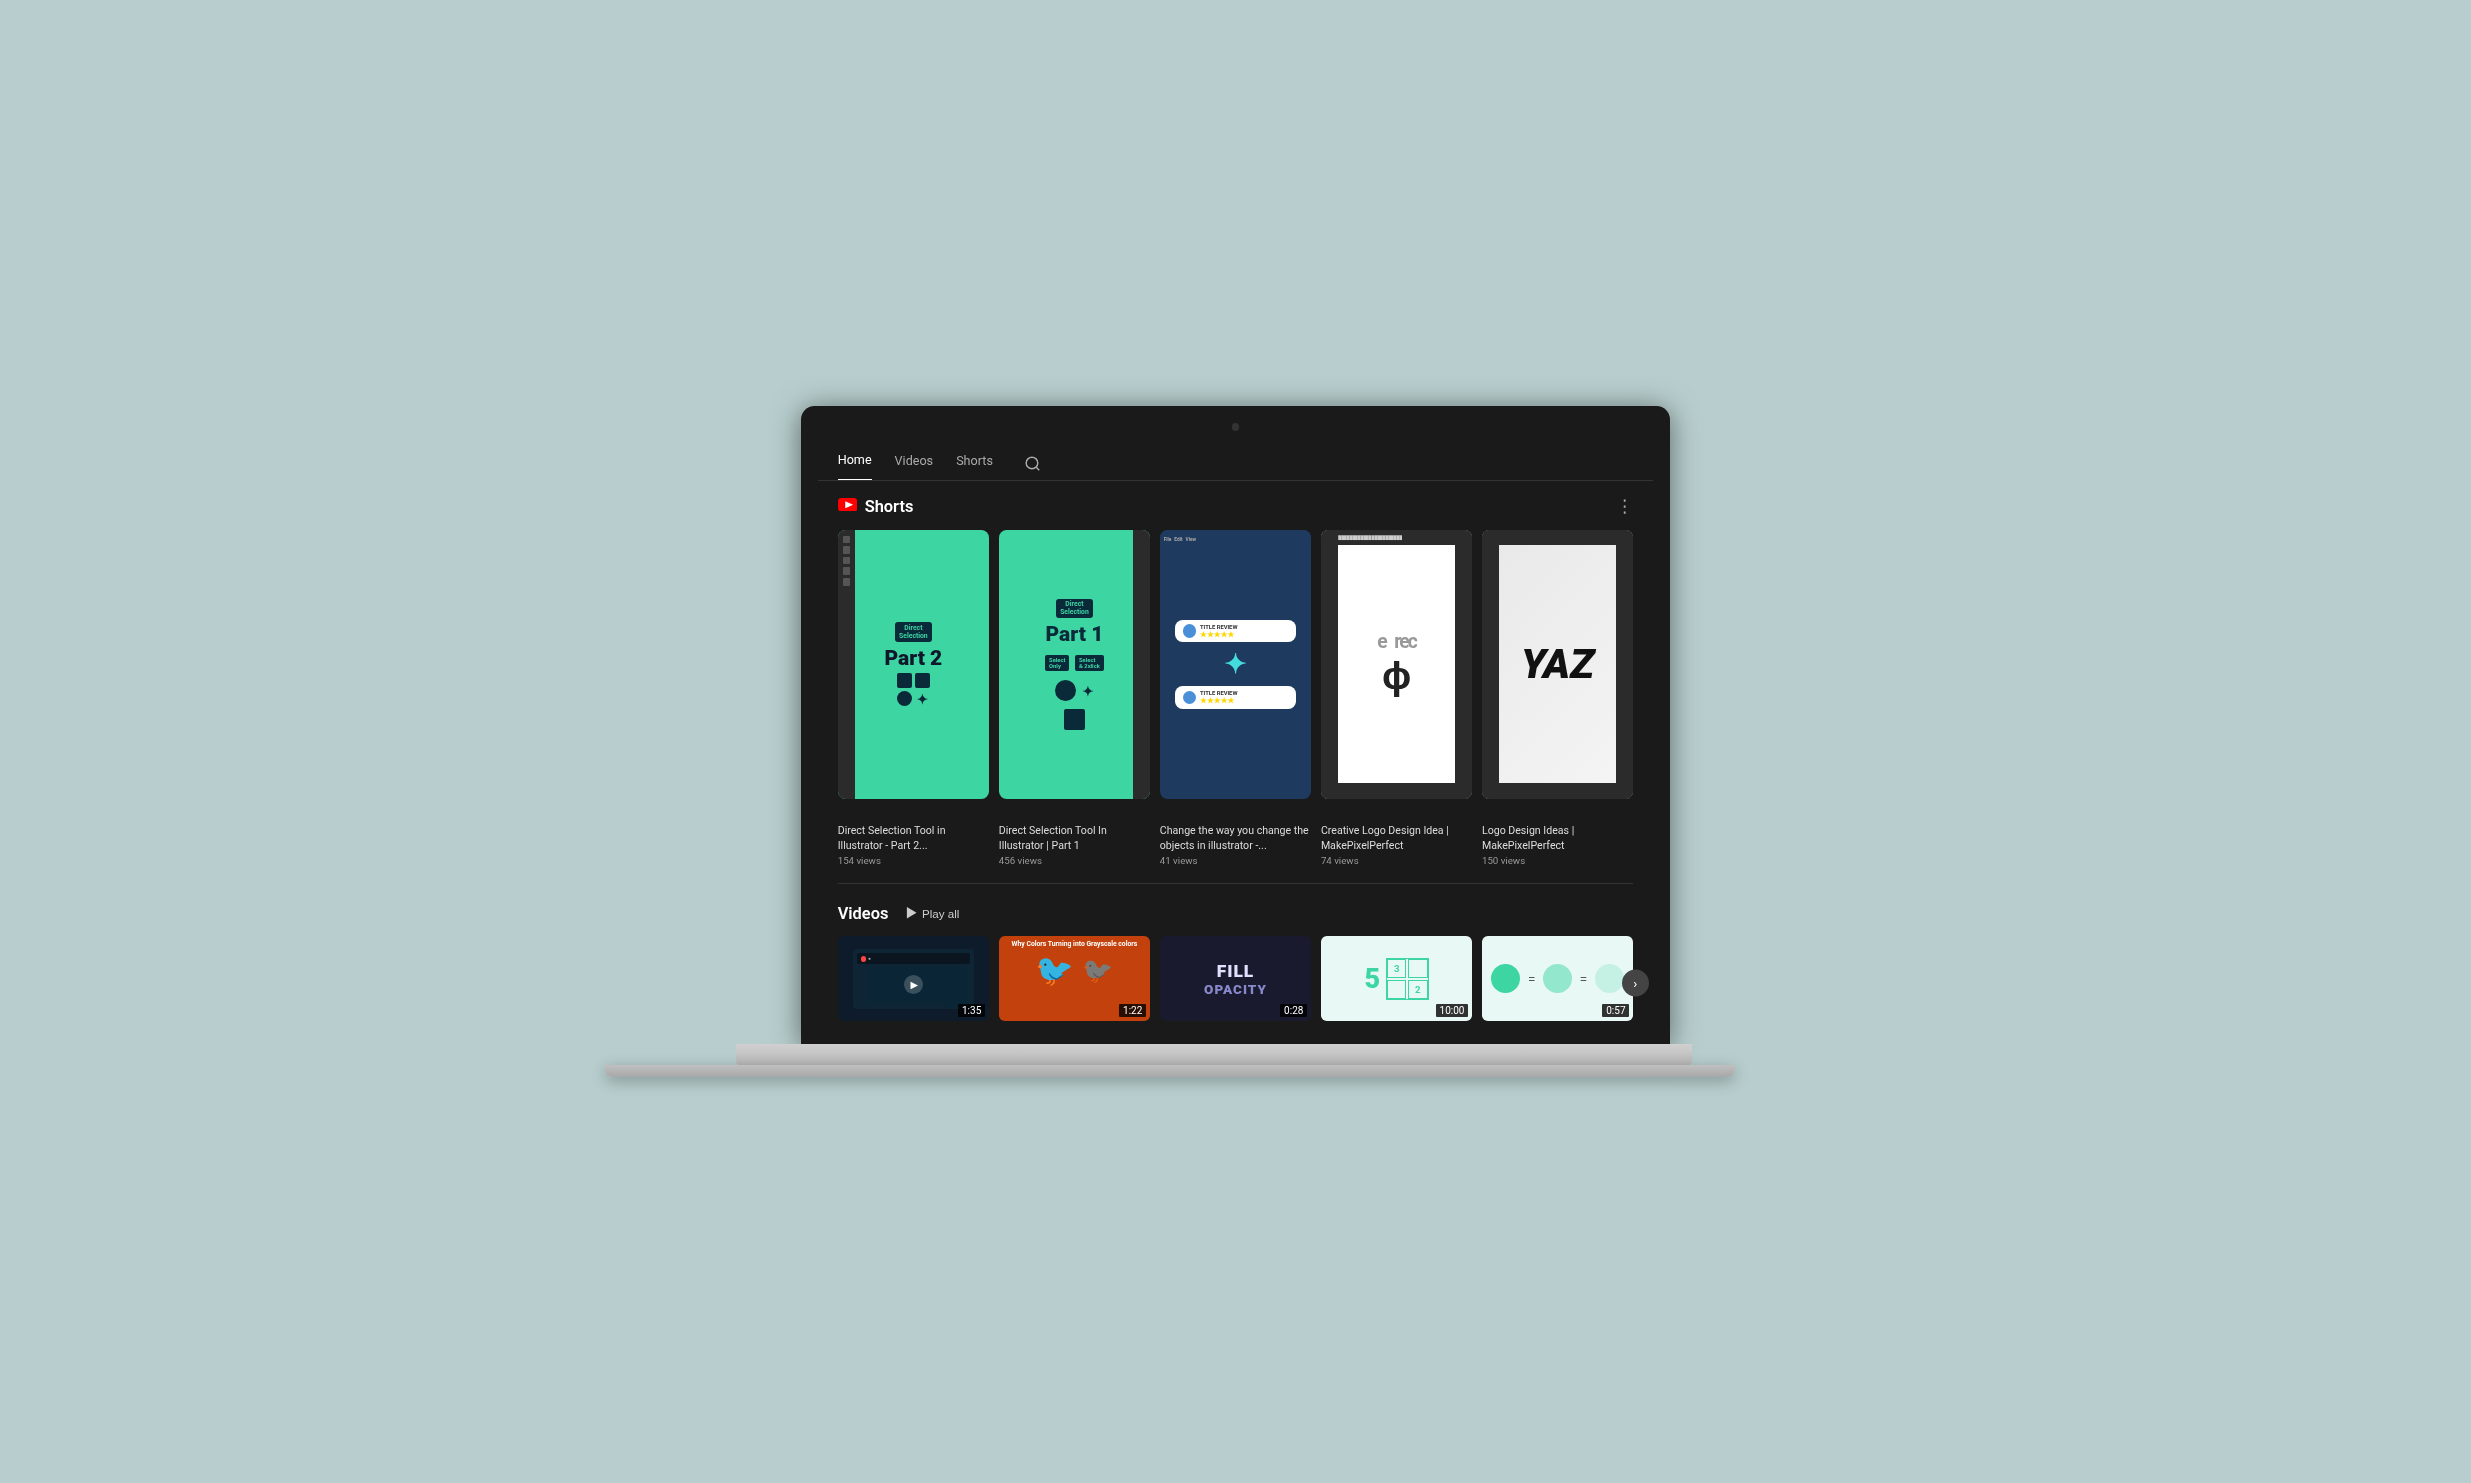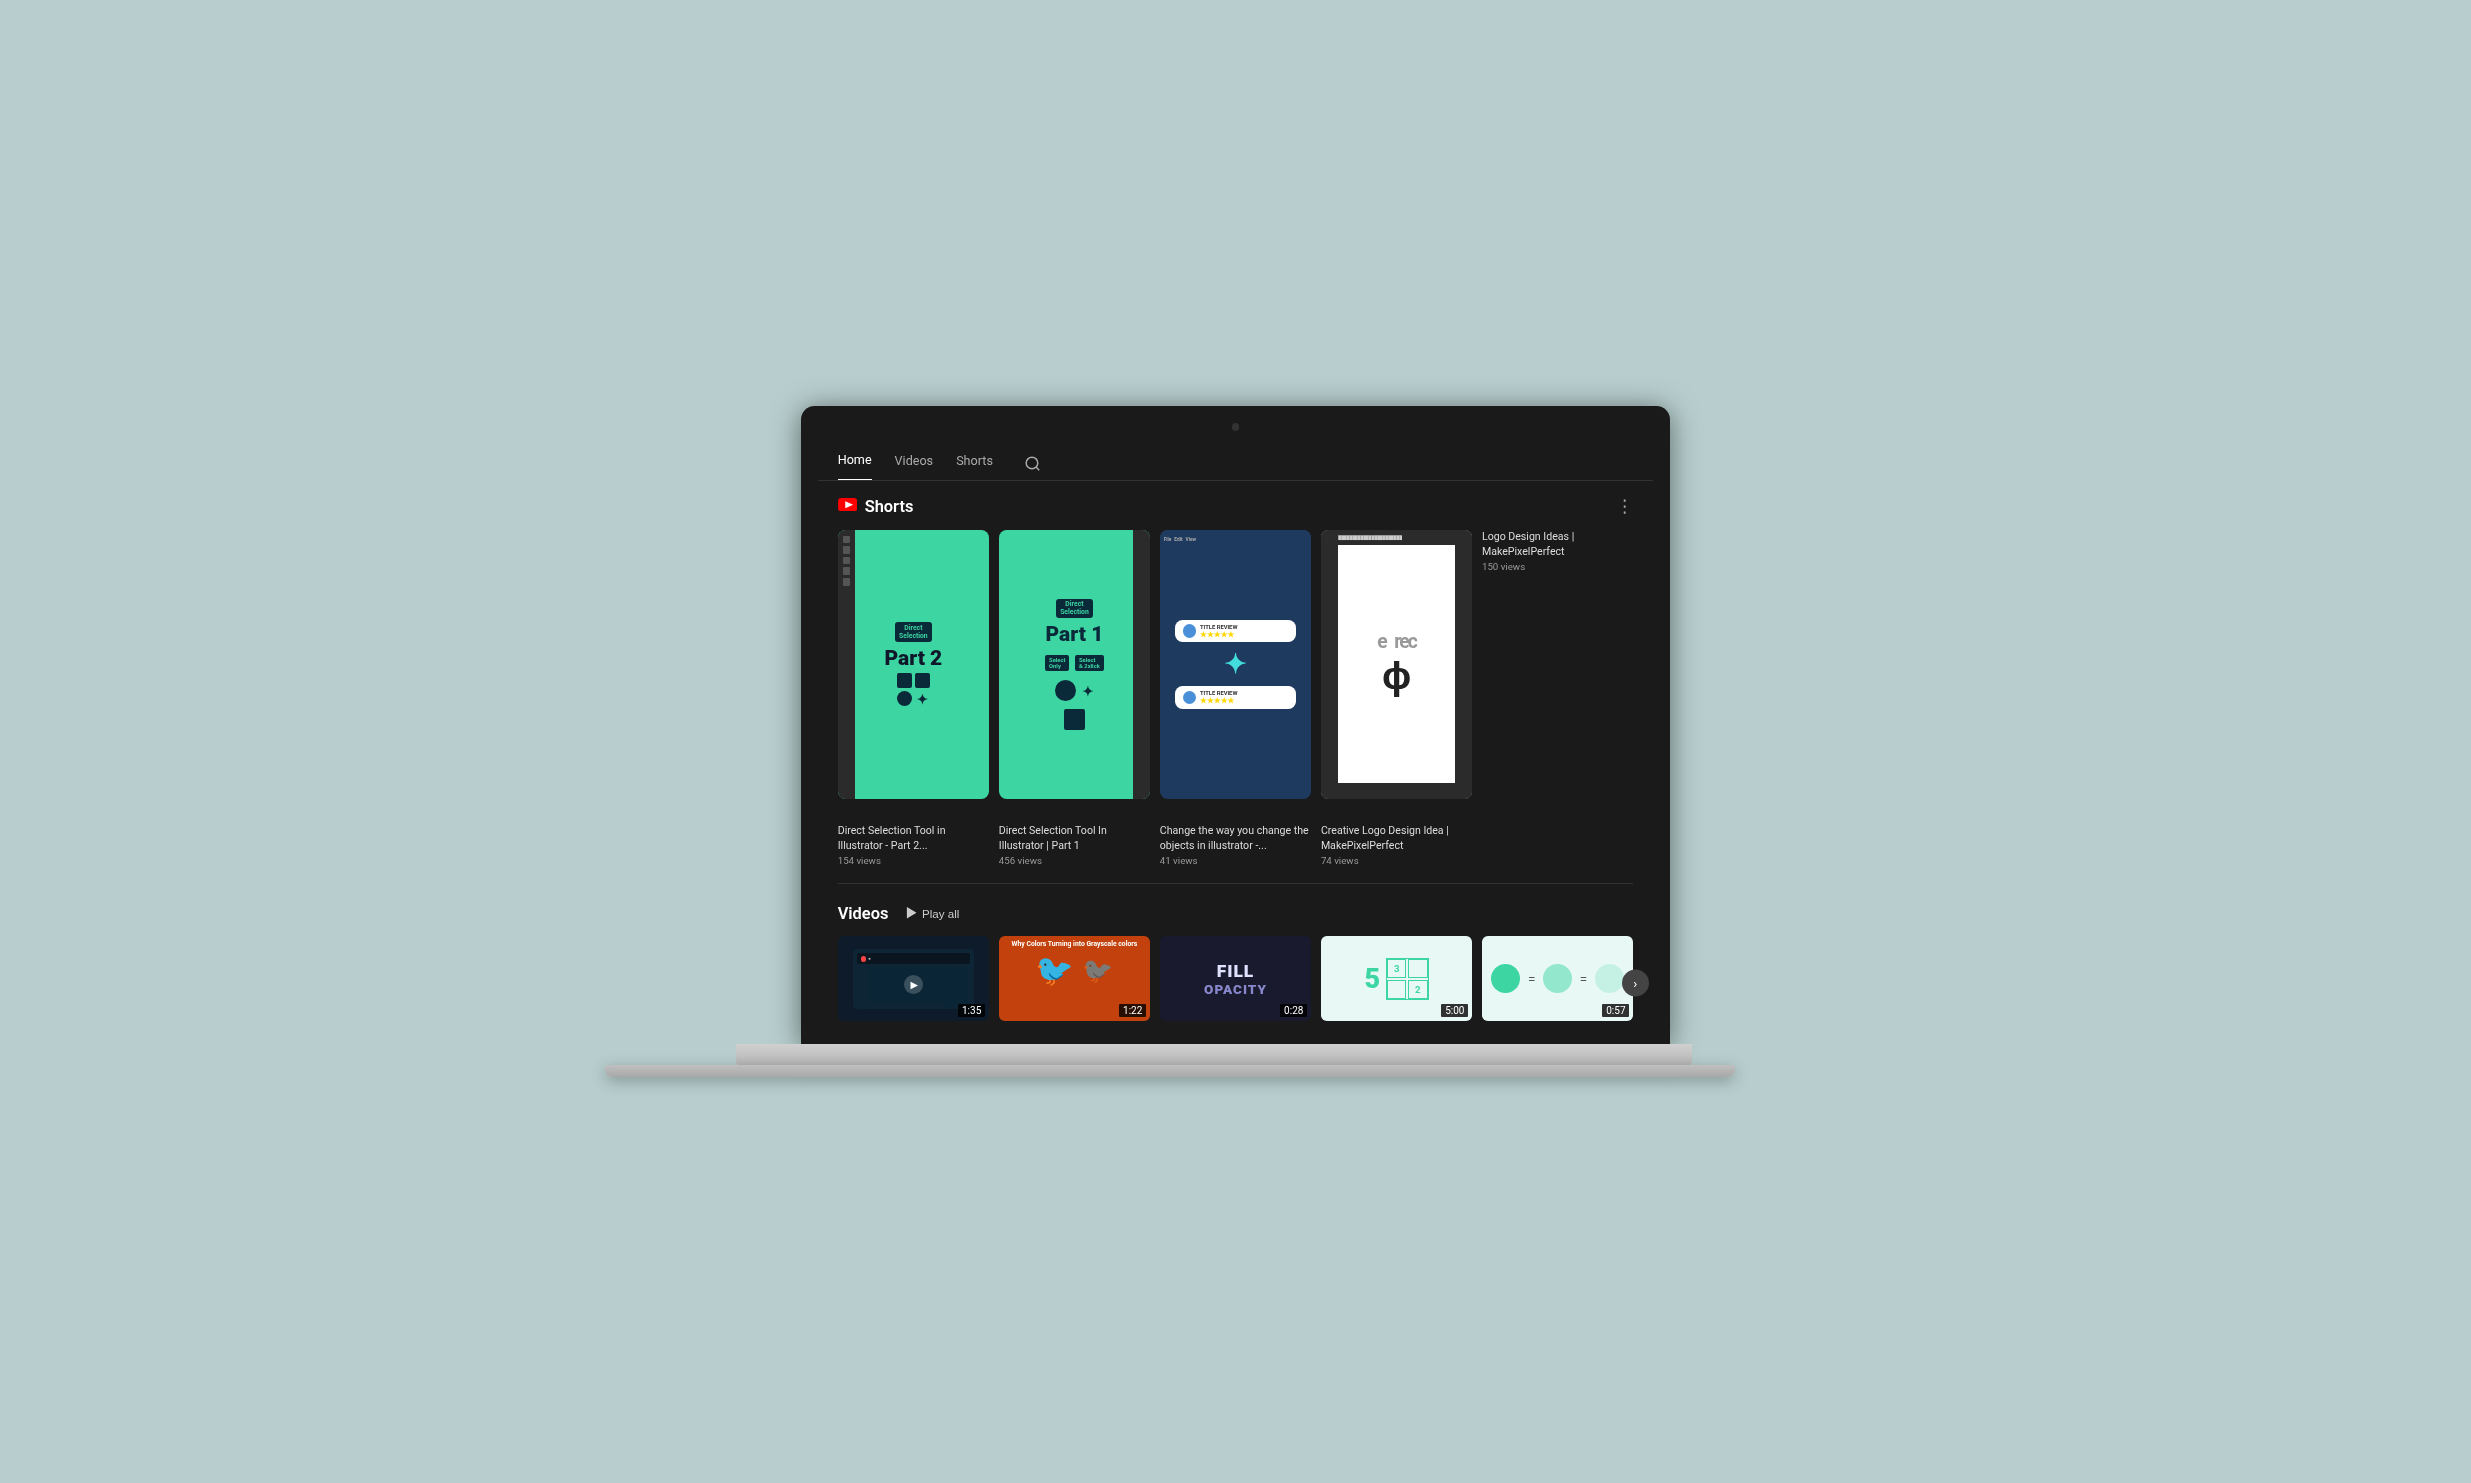--- a/index.html
+++ b/index.html
@@ -600,20 +600,31 @@
                     <div style="position:absolute;right:0;top:0;width:17.4px;height:100%;background:#2b2b2b;"></div>
                   </div>
                 </div>
                 <div class="short-info">
                   <div class="title">Creative Logo Design Idea | MakePixelPerfect</div>
                   <div class="views">74 views</div>
                 </div>
               </div>
 
               <div class="short-card">
+                <div class="short-thumb">
+                  <div class="short-thumb-inner thumb-yaz">
+                    <div style="position:absolute;top:0;left:0;right:0;height:15.4px;background:#2b2b2b;"></div>
+                    <div class="thumb-yaz-inner">
+                      <div class="yaz-text">YAZ</div>
+                    </div>
+                    <div style="position:absolute;bottom:0;left:0;right:0;height:15.4px;background:#2b2b2b;"></div>
+                    <div style="position:absolute;left:0;top:0;width:17.4px;height:100%;background:#2b2b2b;"></div>
+                    <div style="position:absolute;right:0;top:0;width:17.4px;height:100%;background:#2b2b2b;"></div>
+                  </div>
+                </div>
                 <div class="short-info">
                   <div class="title">Logo Design Ideas | MakePixelPerfect</div>
                   <div class="views">150 views</div>
                 </div>
               </div>
 
             </div>
           </div>
 
           <div style="height:1px;background:#333;margin:15.4px 0;"></div>
@@ -676,21 +687,21 @@
                 <div class="video-thumb vthumb4">
                   <div style="display:flex;align-items:center;gap:5.8px;">
                     <div style="font-size:27px;font-weight:900;color:#3dd6a3;">5</div>
                     <div style="display:grid;grid-template-columns:1fr 1fr;gap:1.9px;border:1.9px solid #3dd6a3;">
                       <div style="width:19.3px;height:19.3px;border:1px solid #3dd6a3;display:flex;align-items:center;justify-content:center;font-size:9.7px;font-weight:bold;color:#3dd6a3;">3</div>
                       <div style="width:19.3px;height:19.3px;border:1px solid #3dd6a3;display:flex;align-items:center;justify-content:center;font-size:9.7px;font-weight:bold;color:#3dd6a3;"></div>
                       <div style="width:19.3px;height:19.3px;border:1px solid #3dd6a3;display:flex;align-items:center;justify-content:center;font-size:9.7px;font-weight:bold;color:#3dd6a3;"></div>
                       <div style="width:19.3px;height:19.3px;border:1px solid #3dd6a3;display:flex;align-items:center;justify-content:center;font-size:9.7px;font-weight:bold;color:#3dd6a3;">2</div>
                     </div>
                   </div>
-                  <div class="video-duration">5:00</div>
+                  <div class="video-duration">10:00</div>
                 </div>
               </div>
 
               <div class="video-card">
                 <div class="video-thumb vthumb5">
                   <div class="opacity-circle-full"></div>
                   <div class="equals-sign">=</div>
                   <div class="opacity-circle-med"></div>
                   <div class="equals-sign">=</div>
                   <div class="opacity-circle-low"></div>

